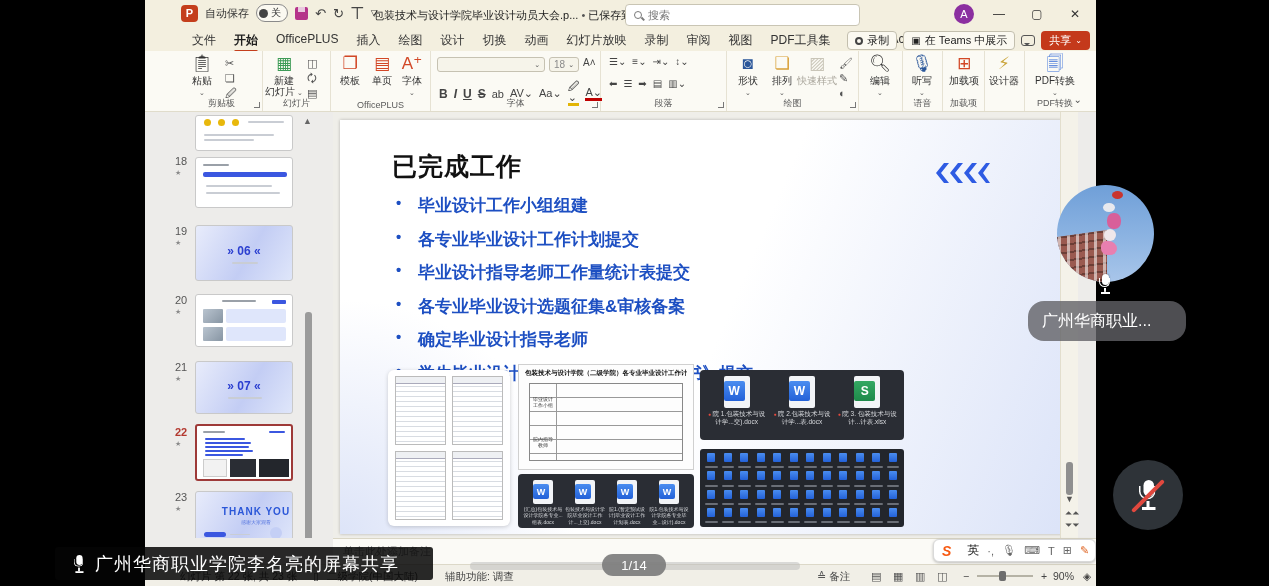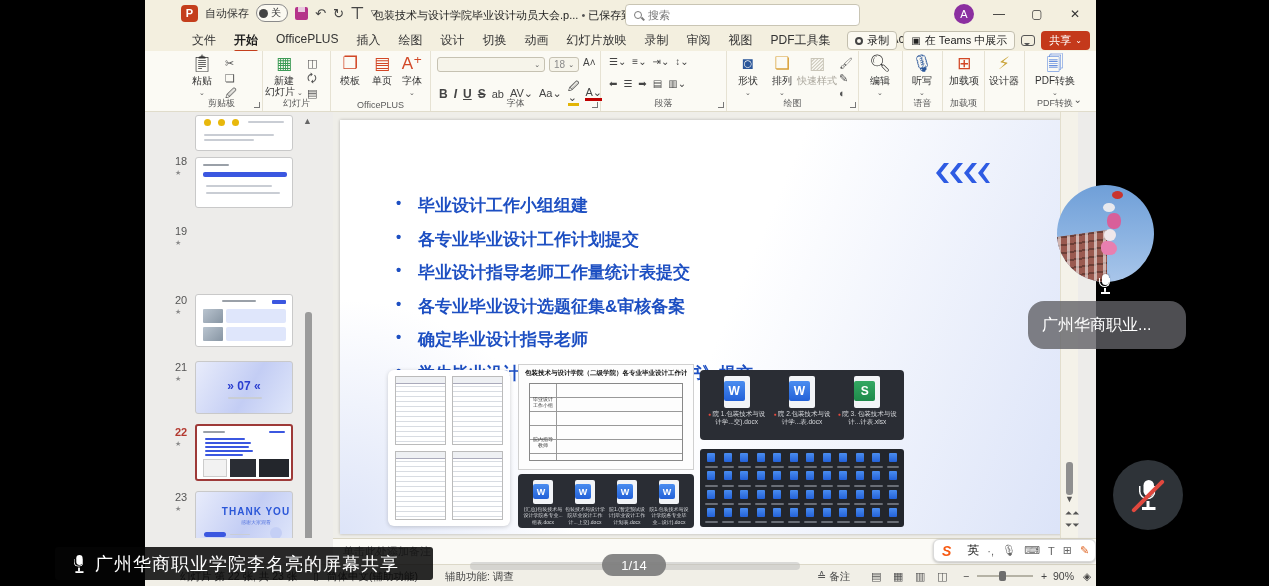--- a/index.html
+++ b/index.html
@@ -159,21 +159,21 @@
      background:linear-gradient(180deg,#6f9fd8 0%,#8db4e2 55%,#a9c6ea 100%); }
   .cam .building { position:absolute; left:-8px; bottom:-4px; width:58px; height:52px; background:#9a5a50; transform:skewY(-8deg);
      background-image:repeating-linear-gradient(to right, rgba(255,255,255,.55) 0 3px, transparent 3px 9px), repeating-linear-gradient(to bottom, rgba(40,20,15,.4) 0 2px, transparent 2px 8px); }
   .cam .b1 { position:absolute; left:55px; top:6px; width:11px; height:8px; background:#c9342e; border-radius:50%; }
   .cam .b2 { position:absolute; left:46px; top:18px; width:12px; height:9px; background:#e8e9ee; border-radius:50%; }
   .cam .b3 { position:absolute; left:50px; top:28px; width:14px; height:16px; background:#d85f9a; border-radius:45%; }
   .cam .b4 { position:absolute; left:47px; top:44px; width:12px; height:12px; background:#efe7ea; border-radius:50%; }
   .cam .b5 { position:absolute; left:44px; top:56px; width:16px; height:14px; background:#e87fb0; border-radius:40% 60% 50% 50%; }
   .cam-mic { position:absolute; left:1092px; top:270px; width:26px; height:28px; display:flex; align-items:center; justify-content:center; }
   .cam-mic .mic .cap,.cam-mic .mic .stem,.cam-mic .mic .base { background:#fff; box-shadow:0 0 2px rgba(0,0,0,.6); }
-  .namepill { position:absolute; left:1028px; top:301px; width:158px; height:48px; background:rgba(98,98,103,0.80); border-radius:16px; color:#fff; font-size:16px; display:flex; align-items:center; padding-left:14px; white-space:nowrap; }
+  .namepill { position:absolute; left:1028px; top:301px; width:158px; height:40px; background:rgba(98,98,103,0.80); border-radius:16px; color:#fff; font-size:16px; display:flex; align-items:center; padding-left:14px; white-space:nowrap; }
 
   .mutebtn { position:absolute; left:1113px; top:460px; width:70px; height:70px; border-radius:50%; background:#2E3338; display:flex; align-items:center; justify-content:center; }
   .mutebtn .mic { transform:scale(1.5); }
   .slash { position:absolute; left:33px; top:14px; width:4px; height:44px; background:#E0483E; transform:rotate(45deg); border-radius:2px; }
 
   .ime { position:absolute; left:933px; top:539px; width:163px; height:23px; background:#fff; border:1px solid #d9d9d9; border-radius:6px; box-shadow:0 1px 3px rgba(0,0,0,.25); display:flex; align-items:center; gap:8px; padding:0 8px; }
   .ime .slogo { color:#F75A12; font-weight:bold; font-style:italic; font-size:14px; }
   .ime .lang { font-size:12px; color:#222; }
   .ime .iico { font-size:11px; color:#666; }
   .ime .sep { width:1px; height:12px; background:#e0e0e0; }
@@ -379,20 +379,26 @@
 
         <div class="tnum" style="top:43px;"><span>18</span><span class="star">★</span></div>
         <div class="tcard" style="top:45px;height:51px;">
           <span class="mline" style="left:7px;top:6px;width:26px;"></span>
           <span class="mline blue" style="left:7px;top:14px;width:84px;height:5px;border-radius:2px;"></span>
           <span class="mline lt" style="left:10px;top:27px;width:66px;height:1.5px;"></span>
           <span class="mline lt" style="left:10px;top:34px;width:74px;height:1.5px;"></span>
         </div>
 
         <div class="tnum" style="top:113px;"><span>19</span><span class="star">★</span></div>
+        <div class="tcard grad19" style="top:113px;height:56px;">
+          <div class="secnum" style="top:18px;">» <span>06</span> «</div>
+          <div class="secsub" style="top:34px;">
+              <span class="mline lt" style="left:36px;top:2px;width:26px;height:2px;"></span>
+            </div>
+        </div>
 
         <div class="tnum" style="top:182px;"><span>20</span><span class="star">★</span></div>
         <div class="tcard" style="top:182px;height:53px;">
           <span class="mline" style="left:26px;top:5px;width:34px;"></span>
           <span class="mline blue" style="left:76px;top:5px;width:14px;height:4px;"></span>
           <div class="photo-blk" style="left:7px;top:14px;width:20px;height:14px;"></div>
           <div class="txt-blk" style="left:30px;top:14px;width:60px;height:14px;"></div>
           <div class="photo-blk" style="left:7px;top:32px;width:20px;height:14px;"></div>
           <div class="txt-blk" style="left:30px;top:32px;width:60px;height:14px;"></div>
         </div>
@@ -426,20 +432,21 @@
           <span style="position:absolute;left:8px;top:40px;width:22px;height:5px;background:#3B57E0;border-radius:3px;"></span>
           <span class="mline lt" style="left:34px;top:42px;width:20px;height:1px;"></span>
           <span style="position:absolute;right:10px;bottom:4px;width:12px;height:12px;border-radius:50%;background:#c4cff5;"></span>
         </div>
 
         <div class="tscroll" style="top:200px;height:232px;"></div>
       </div>
 
       <div class="slidepane">
         <div class="slide">
+          <div class="s-title">已完成工作</div>
           <svg class="s-chevrons" width="58" height="22" viewBox="0 0 58 22">
             <g fill="#2E5BE3">
               <path d="M12 1 L4 11 L12 21 L17 21 L9 11 L17 1 Z"></path>
               <path d="M26 1 L18 11 L26 21 L31 21 L23 11 L31 1 Z"></path>
               <path d="M40 1 L32 11 L40 21 L45 21 L37 11 L45 1 Z"></path>
               <path d="M54 1 L46 11 L54 21 L58 21 L51 11 L58 1 Z"></path>
             </g>
           </svg>
           <ul class="s-bullets" id="bullets">
               <li>毕业设计工作小组组建</li>
@@ -563,21 +570,21 @@
           <span class="varrow" style="top:408px;">⏷⏷</span>
         </div>
       </div>
 
       <div class="notes"><span>单击此处添加备注</span></div>
     </div>
 
     <div class="statusbar">
       <span class="sb-item" style="left:35px;">幻灯片 第 22 张, 共 23 张</span>
       <span class="sb-item" style="left:168px;">▯</span>
-      <span class="sb-item" style="left:182px;">简体中文(辅助功能)</span>
+      <span class="sb-item" style="left:182px;">二级学院(中国大陆)</span>
       <span class="sb-item" style="left:300px;">辅助功能: 调查</span>
       <span class="sb-item" style="left:672px;"><span class="sb-ico">≙</span> <span>备注</span></span>
       <span class="sb-item sb-ico" style="left:726px;">▤</span>
       <span class="sb-item sb-ico" style="left:748px;">▦</span>
       <span class="sb-item sb-ico" style="left:770px;">▥</span>
       <span class="sb-item sb-ico" style="left:792px;">◫</span>
       <span class="sb-item" style="left:818px;">−</span>
       <span class="zoomtrack" style="left:832px;">
           <span class="zoomknob"></span>
         </span>

